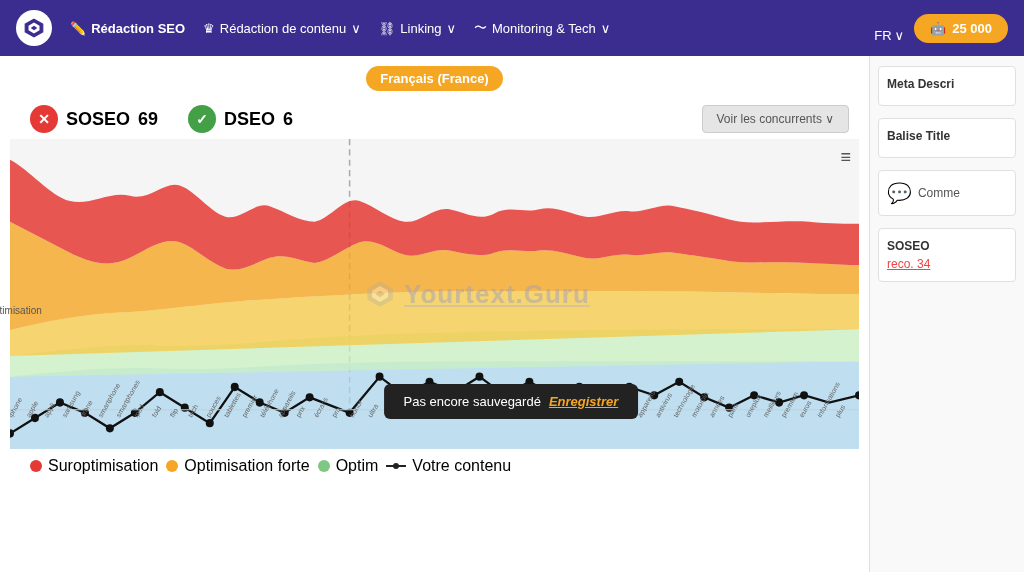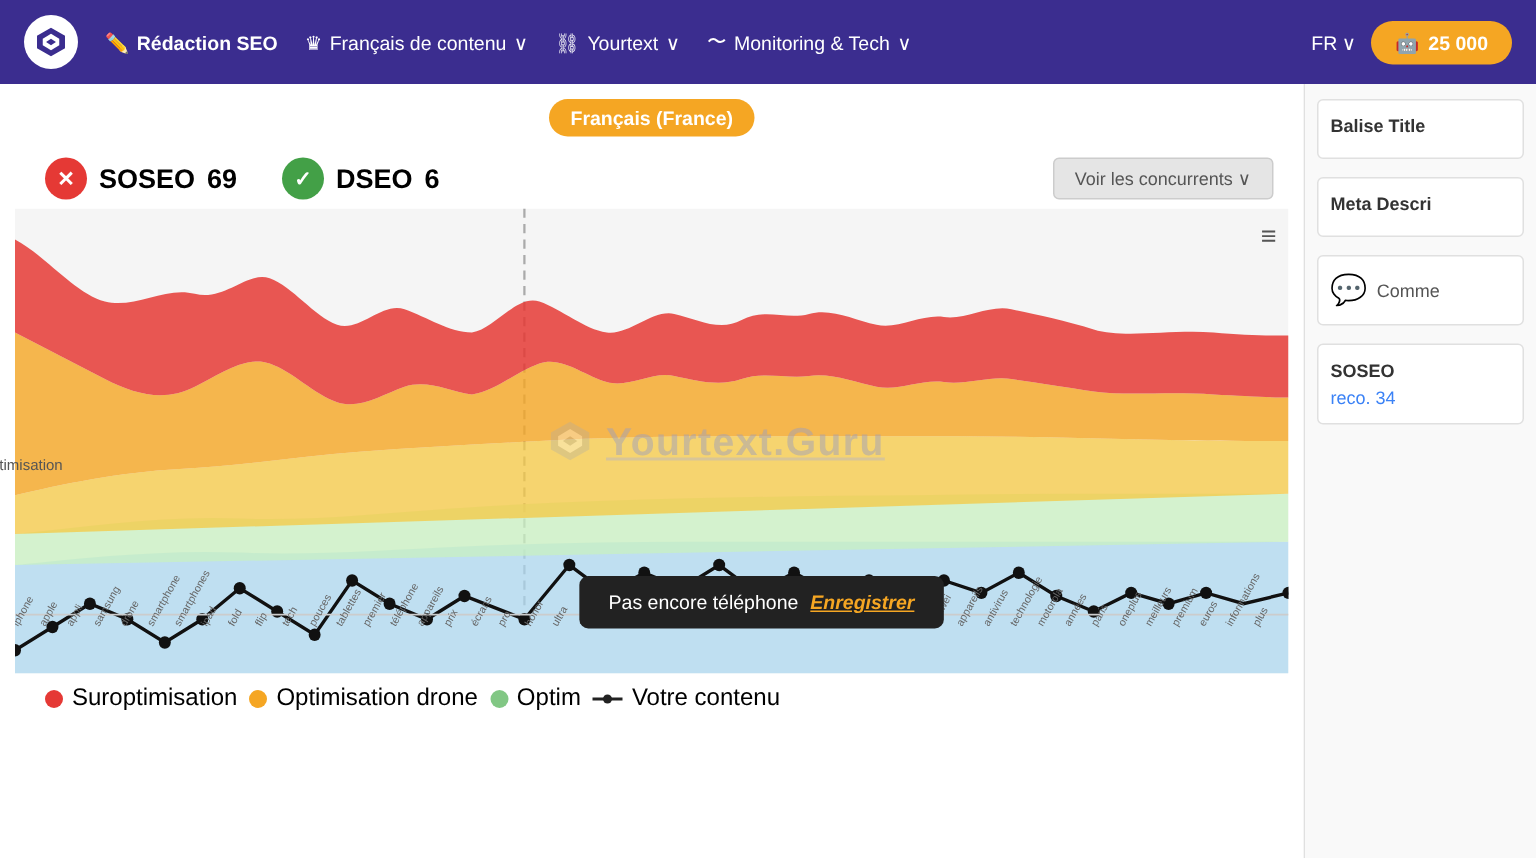--- a/index.html
+++ b/index.html
@@ -23,21 +23,21 @@
     }
     .logo-circle svg { width: 22px; height: 22px; }
     .nav-item {
       color: white;
       font-size: 13px;
       display: flex; align-items: center; gap: 5px;
       cursor: pointer;
       white-space: nowrap;
     }
     .nav-item.active { font-weight: bold; }
-    .header-right { margin-left: auto; display: flex; align-items: center; gap: 10px; }
+    .header-right { margin-left: auto; display: flex; align-items: flex-end; gap: 10px; }
     .lang-btn {
       color: white; font-size: 13px; cursor: pointer;
       display: flex; align-items: center; gap: 3px;
     }
     .credits-btn {
       background: #f5a623;
       color: white;
       border: none;
       border-radius: 20px;
       padding: 7px 16px;
@@ -219,21 +219,21 @@
     }
     .chat-icon { font-size: 20px; color: #6c63ff; }
     .soseo-card {
       background: white;
       border: 1px solid #e0e0e0;
       border-radius: 4px;
       padding: 10px 8px;
       font-size: 12px;
     }
     .soseo-title { font-weight: bold; color: #333; margin-bottom: 4px; }
-    .soseo-value { color: #3b82f6; }
+    .soseo-value { color: #ef4444; text-decoration: underline; }
 
     
     .chart-svg { width: 100%; height: 100%; }
   </style>
 </head>
 <body>
 
 <header class="header">
   <div class="logo-circle">
     <svg viewBox="0 0 40 40" xmlns="http://www.w3.org/2000/svg">
@@ -243,27 +243,27 @@
     </svg>
   </div>
 
   <nav class="nav-item active">
     <span>✏️</span>
     <span>Rédaction SEO</span>
   </nav>
 
   <nav class="nav-item">
     <span>♛</span>
-    <span>Français de contenu</span>
+    <span>Rédaction de contenu</span>
     <span>∨</span>
   </nav>
 
   <nav class="nav-item">
     <span>⛓</span>
-    <span>Yourtext</span>
+    <span>Linking</span>
     <span>∨</span>
   </nav>
 
   <nav class="nav-item">
     <span>〜</span>
     <span>Monitoring &amp; Tech</span>
     <span>∨</span>
   </nav>
 
   <div class="header-right">
@@ -411,52 +411,52 @@
           <text x="758" y="0" transform="rotate(-60,758,0)">meilleurs</text>
           <text x="776" y="0" transform="rotate(-60,776,0)">premium</text>
           <text x="794" y="0" transform="rotate(-60,794,0)">euros</text>
           <text x="812" y="0" transform="rotate(-60,812,0)">informations</text>
           <text x="830" y="0" transform="rotate(-60,830,0)">plus</text>
         </g>
       </svg>
 
       
       <div class="toast">
-        <span>Pas encore téléphone</span>
+        <span>Pas encore sauvegardé</span>
         <a>Enregistrer</a>
       </div>
     </div>
 
     <div class="legend-row">
       <div class="legend-item">
         <div class="legend-dot" style="background:#e53935"></div>
         <span>Suroptimisation</span>
       </div>
       <div class="legend-item">
         <div class="legend-dot" style="background:#f5a623"></div>
-        <span>Optimisation drone</span>
+        <span>Optimisation forte</span>
       </div>
       <div class="legend-item">
         <div class="legend-dot" style="background:#81c784"></div>
         <span>Optim</span>
       </div>
       <div class="legend-item">
         <div class="legend-line"></div>
         <span>Votre contenu</span>
       </div>
     </div>
 
   </div>
 
   <div class="right-sidebar">
     <div class="sidebar-card">
+      <div class="sidebar-card-title">Meta Descri</div>
+    </div>
+    <div class="sidebar-card">
       <div class="sidebar-card-title">Balise Title</div>
-    </div>
-    <div class="sidebar-card">
-      <div class="sidebar-card-title">Meta Descri</div>
     </div>
     <div class="comment-card">
       <span class="chat-icon">💬</span>
       <span>Comme</span>
     </div>
     <div class="soseo-card">
       <div class="soseo-title">SOSEO</div>
       <div class="soseo-value">reco. 34</div>
     </div>
   </div>

